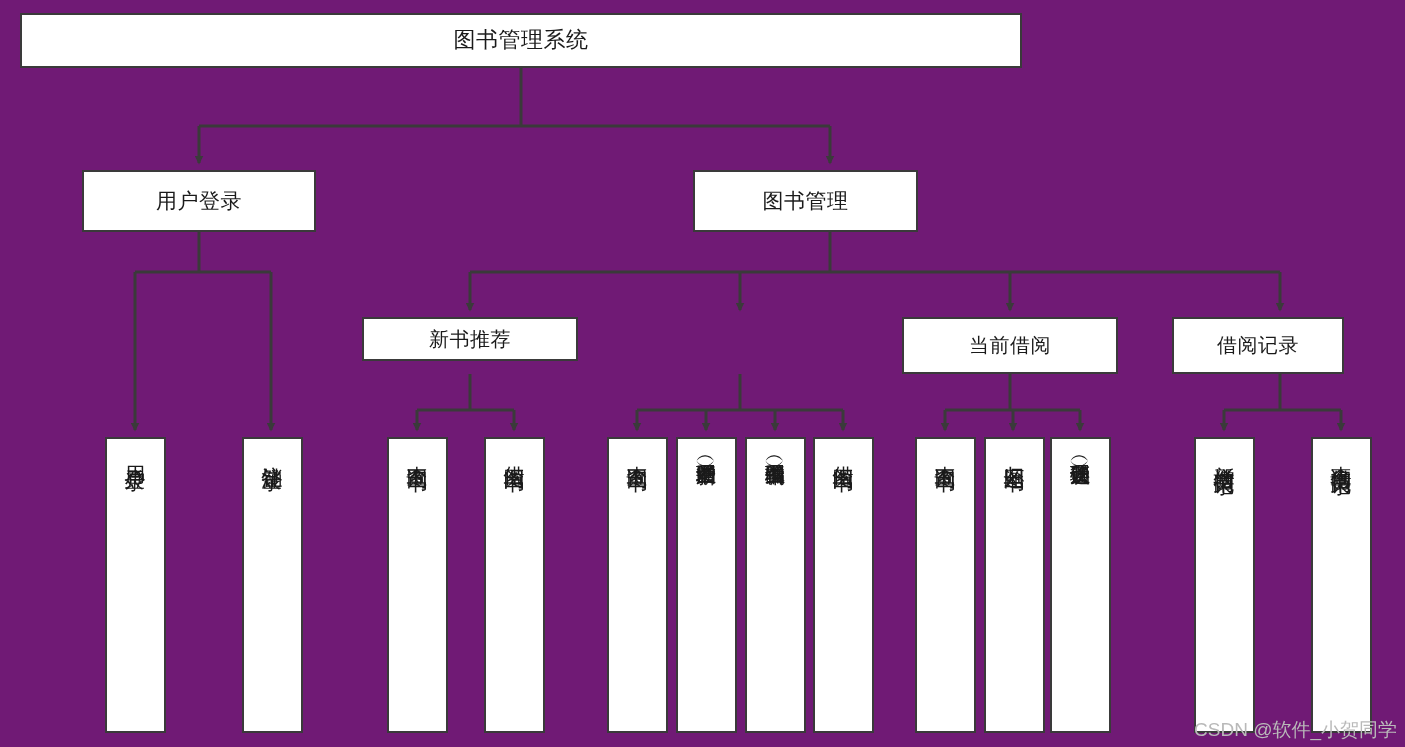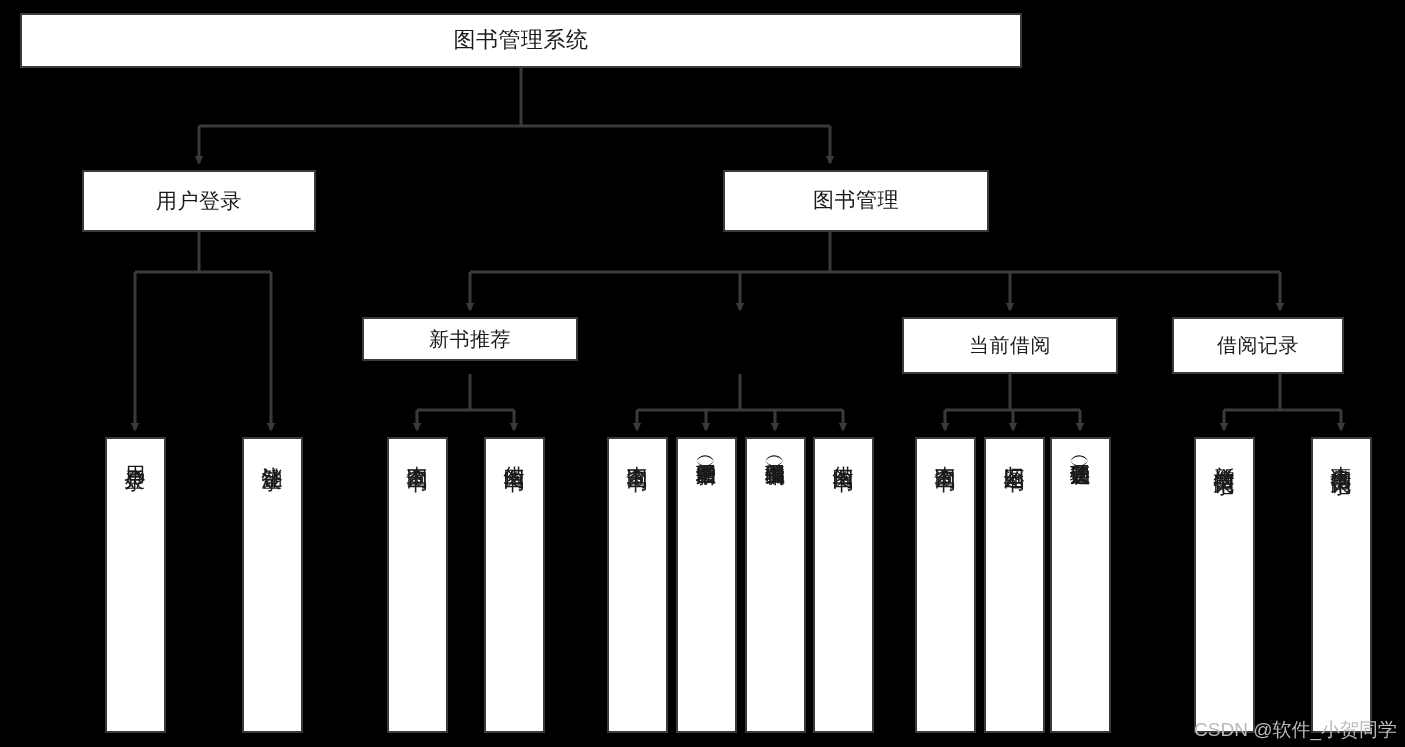--- a/index.html
+++ b/index.html
@@ -8,21 +8,21 @@
     padding: 0;
     background: #ffffff;
   }
   body {
     font-family: "Liberation Sans", "DejaVu Sans", sans-serif;
   }
   #diagram-root {
     position: relative;
     width: 1405px;
     height: 747px;
-    background: #000000;
+    background: #701a75;
     overflow: hidden;
   }
   #edge-layer {
     position: absolute;
     left: 0;
     top: 0;
     width: 1405px;
     height: 747px;
   }
   .node {
@@ -138,21 +138,21 @@
     </g>
   </svg>
 
   <div class="node root horiz" style="left:20px; top:13px; width:1002px; height:55px;">
     <span class="node-label">图书管理系统</span>
   </div>
 
   <div class="node horiz" style="left:82px; top:170px; width:234px; height:62px;">
     <span class="node-label">用户登录</span>
   </div>
-  <div class="node horiz" style="left:723px; top:170px; width:266px; height:62px;font-family:Liberation Serif, serif;">
+  <div class="node horiz" style="left:693px; top:170px; width:225px; height:62px;">
     <span class="node-label">图书管理</span>
   </div>
 
   <div class="node lvl3" style="left:362px; top:317px; width:216px; height:44px;">
     <span class="node-label">新书推荐</span>
   </div>
   <div class="node lvl3" style="left:902px; top:317px; width:216px; height:57px;">
     <span class="node-label">当前借阅</span>
   </div>
   <div class="node lvl3" style="left:1172px; top:317px; width:172px; height:57px;">

